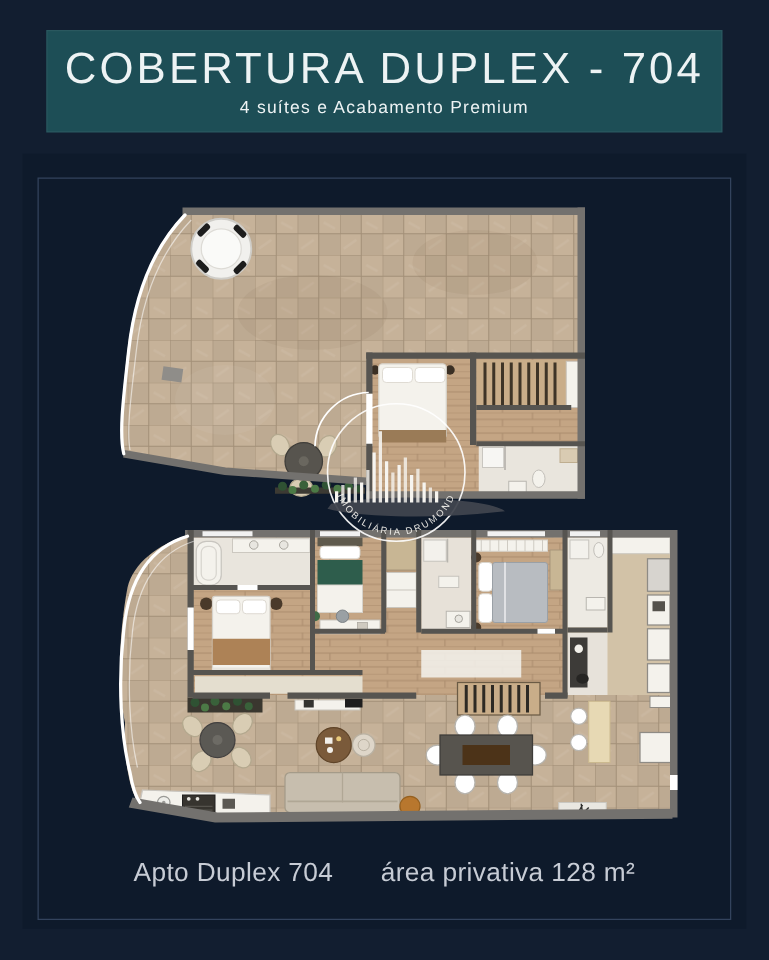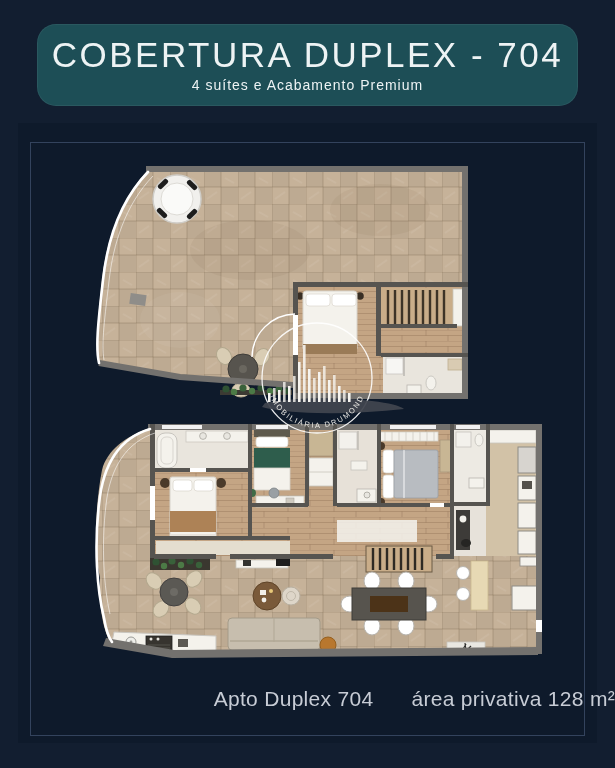--- a/index.html
+++ b/index.html
@@ -2,28 +2,28 @@
 <html style="--c-page_bg: #121e30; --c-panel_bg: #0e1a2b; --c-panel_border: #33435d; --c-header_bg: #1d4e56; --c-header_text: #edf3f4; --c-caption_text: #c7ccd5; --c-watermark: #f6f4ef; --c-wall: #73716e; --c-wall_dark: #565450; --c-floor_tile: #c6b299; --c-floor_wood: #c4a584; --c-floor_stone: #d2c2a7; --c-floor_marble: #e9e5dd; --c-furniture_white: #f4f2ec; --c-railing: #ffffff; --c-accent_green: #3e6b47; --c-bed_green: #2e5d4c; --c-bed_gray: #b8bcc1; --c-sofa: #c7beae; --c-wood_brown: #7a5a3a; --c-counter: #e7d9b4;"><head>
 <meta charset="utf-8">
 <style>
   html,body{margin:0;padding:0;background:var(--c-page_bg,#121e30);}
   .page{position:relative;width:615px;height:768px;overflow:hidden;
         background:var(--c-page_bg,#121e30);
         font-family:"Liberation Sans","DejaVu Sans",sans-serif;}
   .header-box{position:absolute;left:37px;top:24px;width:541px;height:82px;
         background:var(--c-header_bg,#1d4e56);
         display:flex;flex-direction:column;align-items:center;justify-content:center;
-        box-shadow:0 0 0 1px rgba(255,255,255,0.06) inset;border-radius:19px;}
+        box-shadow:0 0 0 1px rgba(255,255,255,0.06) inset;}
   .header-title{color:var(--c-header_text,#edf3f4);font-size:35px;font-weight:300;
         letter-spacing:2.5px;line-height:1.05;white-space:nowrap;}
   .header-subtitle{color:var(--c-header_text,#edf3f4);font-size:14px;font-weight:300;
         letter-spacing:1px;margin-top:4px;white-space:nowrap;}
   .plan-svg{position:absolute;left:0;top:0;}
   .footer{position:absolute;left:0;top:687px;width:100%;display:flex;
-        justify-content:flex-end;gap:38px;color:var(--c-caption_text,#c7ccd5);
+        justify-content:center;gap:38px;color:var(--c-caption_text,#c7ccd5);
         font-size:21px;letter-spacing:.3px;}
   
   .f-tile{fill:var(--c-floor_tile,#c6b299)}
   .f-wood{fill:var(--c-floor_wood,#c4a584)}
   .f-marble{fill:var(--c-floor_marble,#e9e5dd)}
   .f-stone{fill:var(--c-floor_stone,#d0c0a6)}
   .fw{fill:var(--c-furniture_white,#f4f2ec)}
   .w{fill:var(--c-wall,#73716e)}
   .wd{fill:var(--c-wall_dark,#565450)}
   .rail{stroke:var(--c-railing,#ffffff);fill:none;stroke-width:2.6;stroke-linecap:round}

